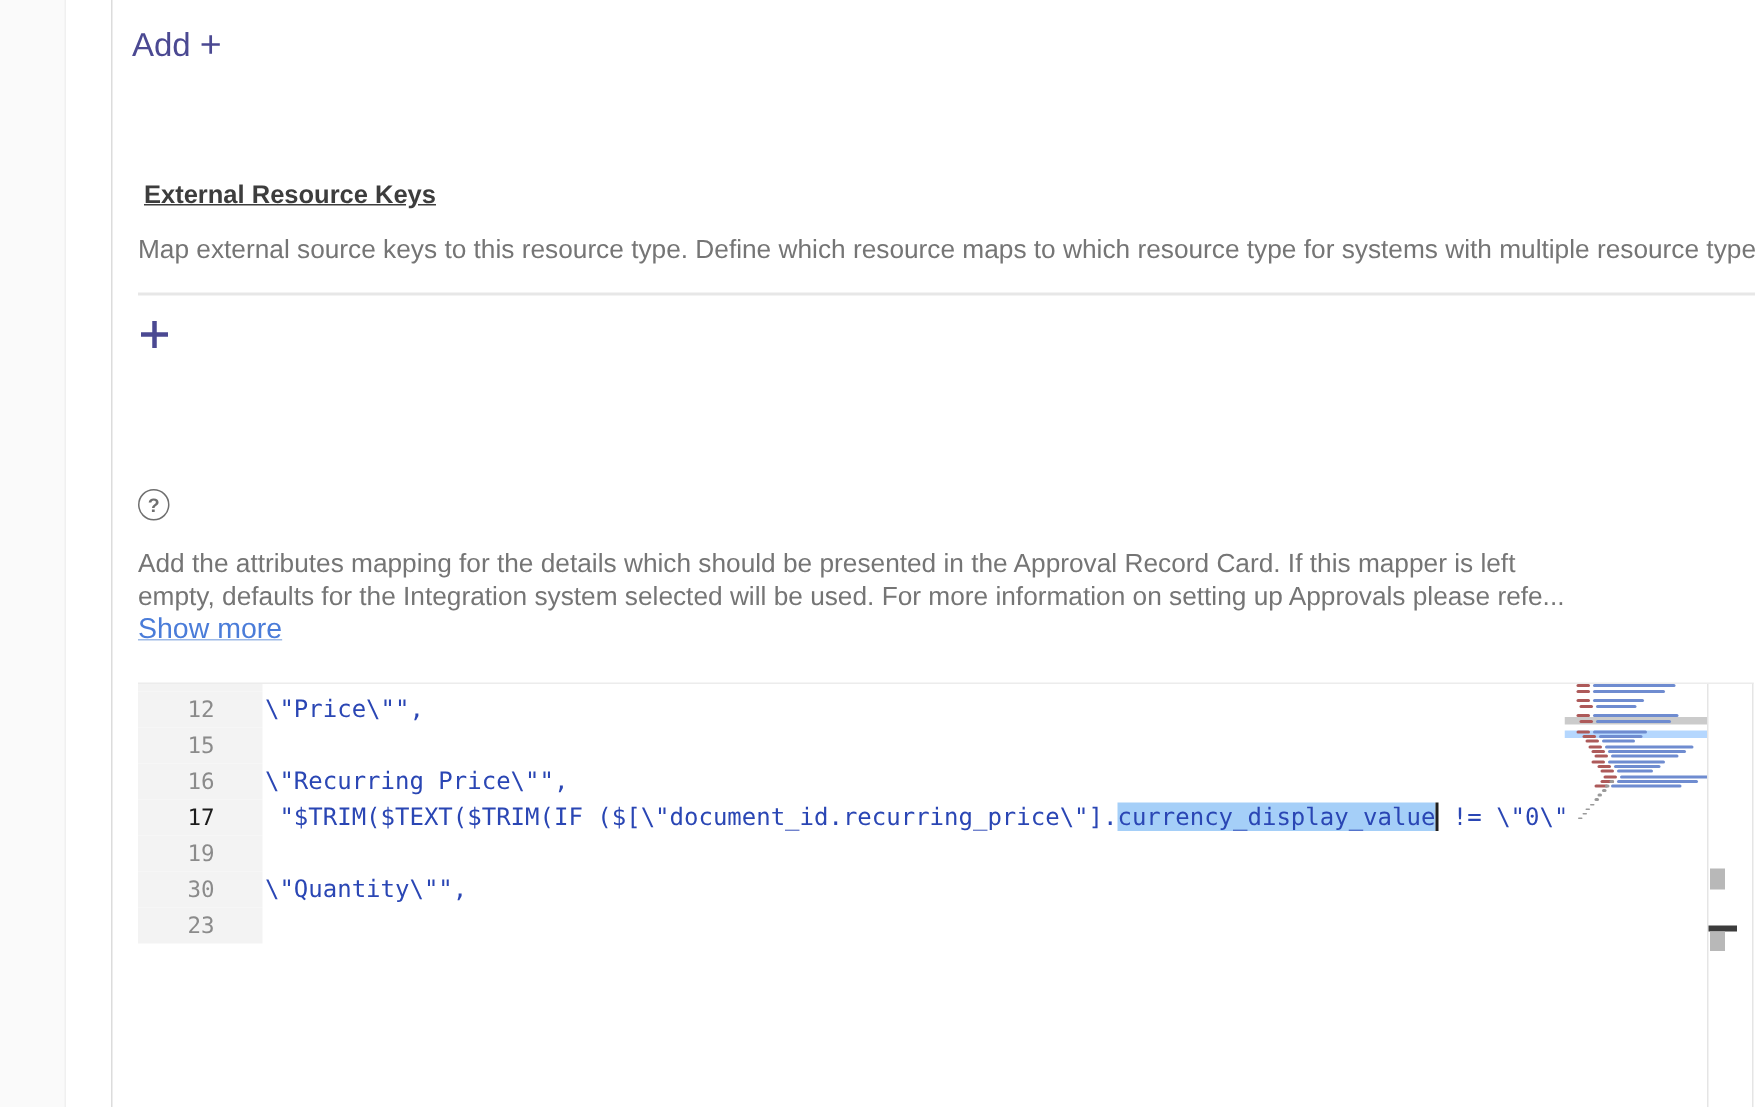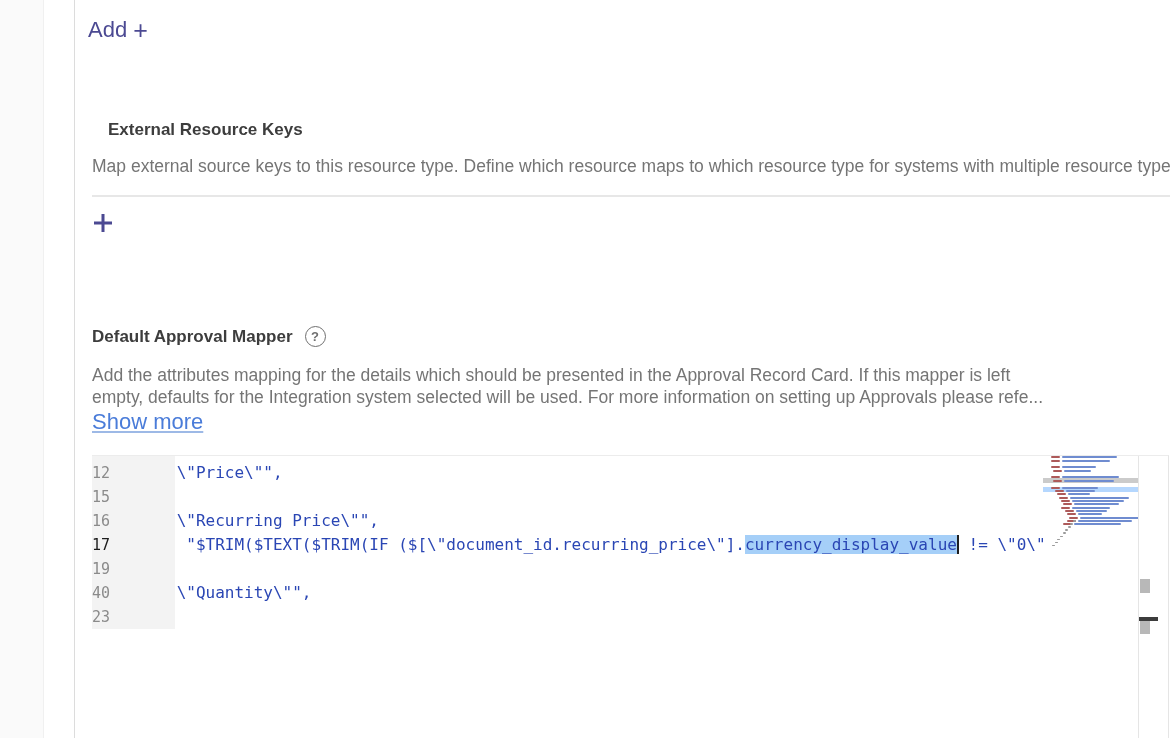--- a/index.html
+++ b/index.html
@@ -8,45 +8,45 @@
     background:#ffffff;font-family:"Liberation Sans",sans-serif;
   }
   
   .left-strip{position:absolute;left:0;top:0;width:43px;height:738px;background:#fafafa;border-right:1px solid #f0f0f0;}
   .v-divider{position:absolute;left:74px;top:0;width:1px;height:738px;background:#dcdcdc;}
 
   .add-link{position:absolute;left:88px;top:17px;display:flex;align-items:center;gap:6px;
     color:#4b4992;font-size:22px;cursor:pointer;}
   .add-link .plus-glyph{font-size:25px;font-weight:400;line-height:22px;}
 
-  .section-title{position:absolute;left:108px;color:#3d3d3d;font-size:17px;font-weight:700;}
+  .section-title{position:absolute;left:96px;color:#3d3d3d;font-size:17px;font-weight:700;text-decoration:underline;}
   .section-desc{position:absolute;left:92px;color:#757575;font-size:17.5px;white-space:nowrap;overflow:hidden;width:1078px;}
 
   .erk-title{top:120px;}
   .erk-desc{top:156px;}
   .h-divider{position:absolute;left:92px;top:195px;width:1078px;height:2px;background:#e7e7e7;}
   .plus-btn{position:absolute;left:92px;top:212px;width:22px;height:22px;cursor:pointer;}
   .plus-btn svg{display:block;}
 
   .dam-title-row{position:absolute;left:92px;top:326px;display:flex;align-items:center;gap:12px;}
   .dam-title-row .t{color:#3d3d3d;font-size:17px;font-weight:700;}
   .help-icon{width:21px;height:21px;border:1.6px solid #6f6f6f;border-radius:50%;
     display:flex;align-items:center;justify-content:center;color:#6f6f6f;
     font-size:13px;font-weight:700;box-sizing:border-box;cursor:pointer;}
   .dam-desc1{top:365px;}
   .dam-desc2{top:387px;}
-  .show-more{position:absolute;left:92px;top:409px;color:#4a7cd9;font-size:22px;
+  .show-more{position:absolute;left:92px;top:409px;color:#4a7cd9;font-size:19px;
     text-decoration:underline;text-decoration-color:#9db9e6;cursor:pointer;}
 
   
   .editor{position:absolute;left:92px;top:455px;width:1077px;height:283px;
     border-top:1px solid #ececec;border-right:1px solid #e5e5e5;overflow:hidden;background:#fff;box-sizing:border-box;}
   .ed-rows{margin-top:-19px;}
   .ed-row{display:flex;height:24px;}
-  .ed-gut{flex:none;width:83px;background:#f3f3f3;padding-right:32px;
+  .ed-gut{flex:none;width:83px;background:#f3f3f3;text-align:right;padding-right:32px;
     box-sizing:border-box;font:15px/24px "DejaVu Sans Mono",monospace;color:#8b8b8b;}
   .ed-row.active .ed-gut{color:#1c1c1c;}
   .ed-code{flex:1;overflow:hidden;white-space:pre;font:16px/24px "DejaVu Sans Mono",monospace;color:#2a46b4;}
   .ed-pre{display:inline-block;margin-left:-8px;white-space:pre;}
   .hl-match{background:#dce9fc;}
   .hl-sel{background:#a5cff8;}
   .ed-cursor{display:inline-block;width:2px;height:19px;background:#1f1f1f;vertical-align:-4px;}
 
   .minimap{position:absolute;top:0;left:951px;width:96px;height:100%;background:#fff;z-index:2;overflow:hidden;}
   .mm-bar{position:absolute;height:2px;border-radius:1px;}
@@ -74,21 +74,20 @@
 
 <div class="h-divider"></div>
 
 <div class="plus-btn">
   <svg width="22" height="22" viewBox="0 0 22 22">
     <path d="M11 2 V20 M2 11 H20" stroke="#4b4992" stroke-width="3" fill="none"></path>
   </svg>
 </div>
 
 <div class="dam-title-row">
-  <span class="t">Default Approval Mapper</span>
   <span class="help-icon">
     <span>?</span>
   </span>
 </div>
 <div class="section-desc dam-desc1">Add the attributes mapping for the details which should be presented in the Approval Record Card. If this mapper is left</div>
 <div class="section-desc dam-desc2">empty, defaults for the Integration system selected will be used. For more information on setting up Approvals please refe...</div>
 <a class="show-more">Show more</a>
 
 <div class="editor">
   <div class="ed-rows">
@@ -110,21 +109,21 @@
       </div>
       <div class="ed-row active">
         <div class="ed-gut">17</div>
         <div class="ed-code"><span class="ed-pre"><span>  "$TRIM($TEXT($TRIM(IF ($[\"document_id.recurring_price\"].</span><span class="hl-sel">currency_display_value</span><span class="ed-cursor"></span><span> != \"0\") T</span></span></div>
       </div>
       <div class="ed-row">
         <div class="ed-gut">19</div>
         <div class="ed-code"><span class="ed-pre"></span></div>
       </div>
       <div class="ed-row">
-        <div class="ed-gut">40</div>
+        <div class="ed-gut">30</div>
         <div class="ed-code"><span class="ed-pre"><span>"\"Quantity\"",</span></span></div>
       </div>
       <div class="ed-row">
         <div class="ed-gut">23</div>
         <div class="ed-code"><span class="ed-pre"></span></div>
       </div>
     </div>
   <div class="minimap">
       <div class="mm-row-hl" style="top: 22px; height: 5px; background: rgb(203, 203, 203);"></div>
       <div class="mm-row-hl" style="top: 31px; height: 5px; background: rgb(181, 215, 254);"></div>

